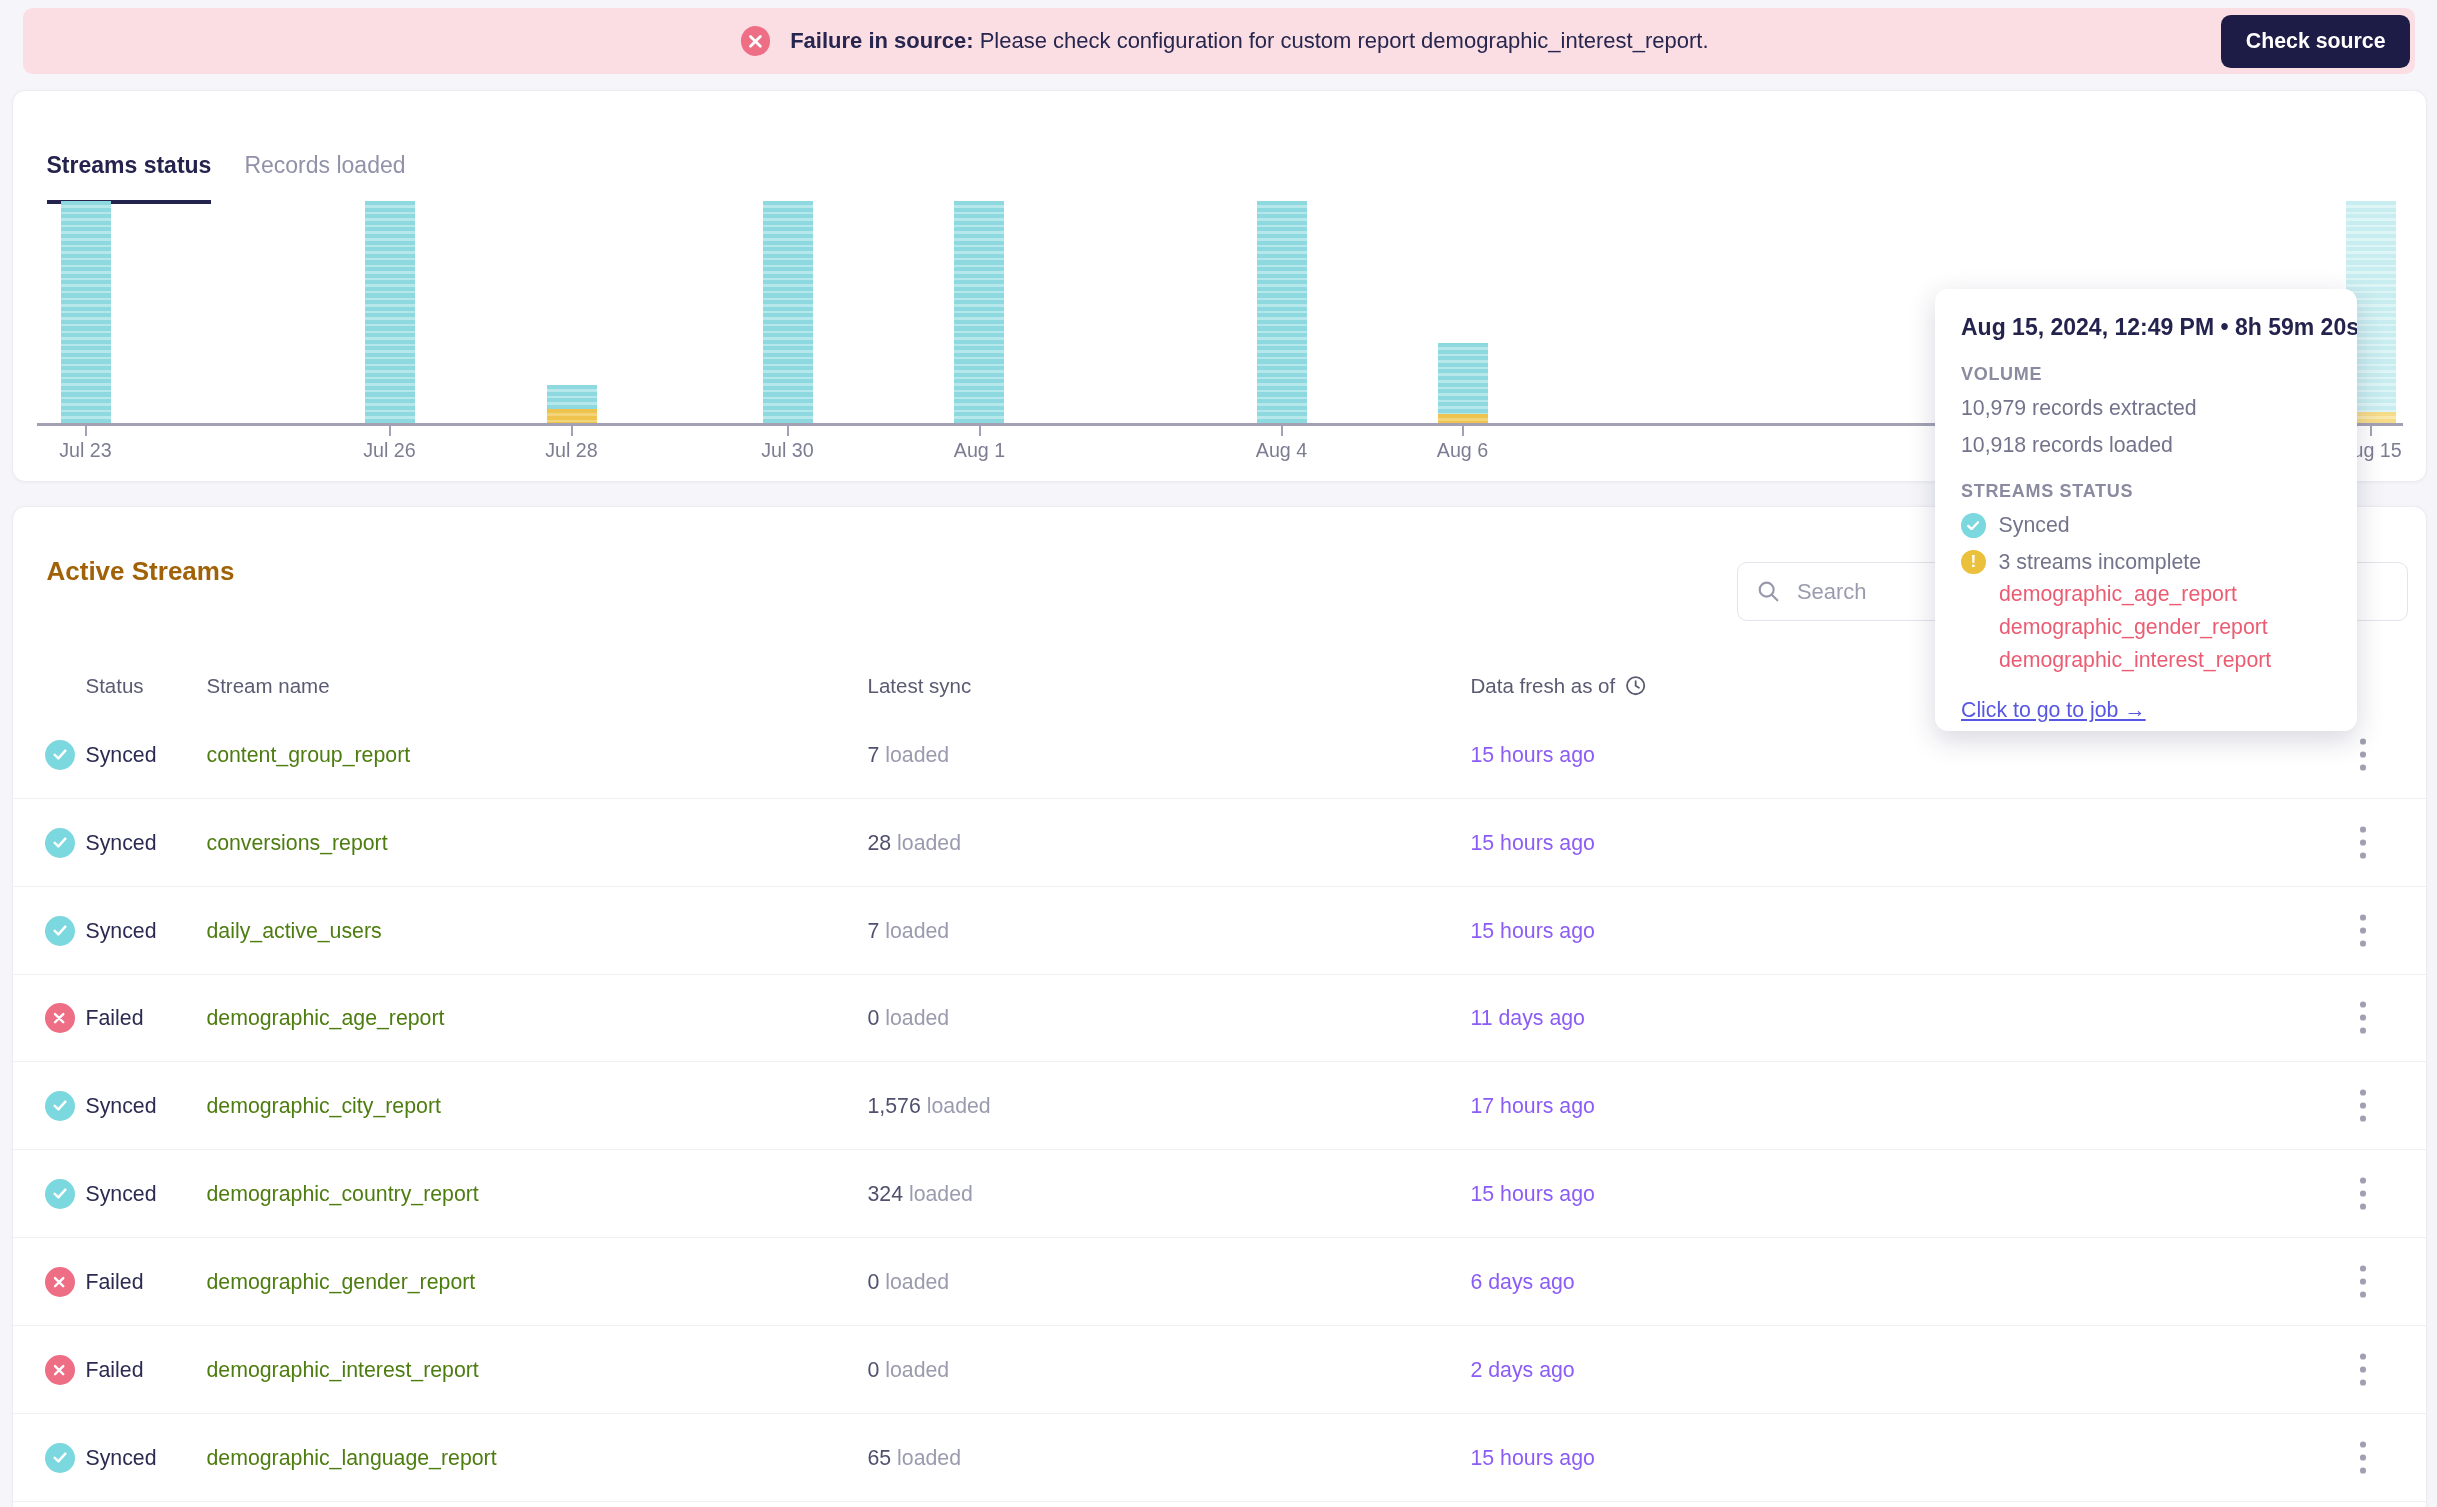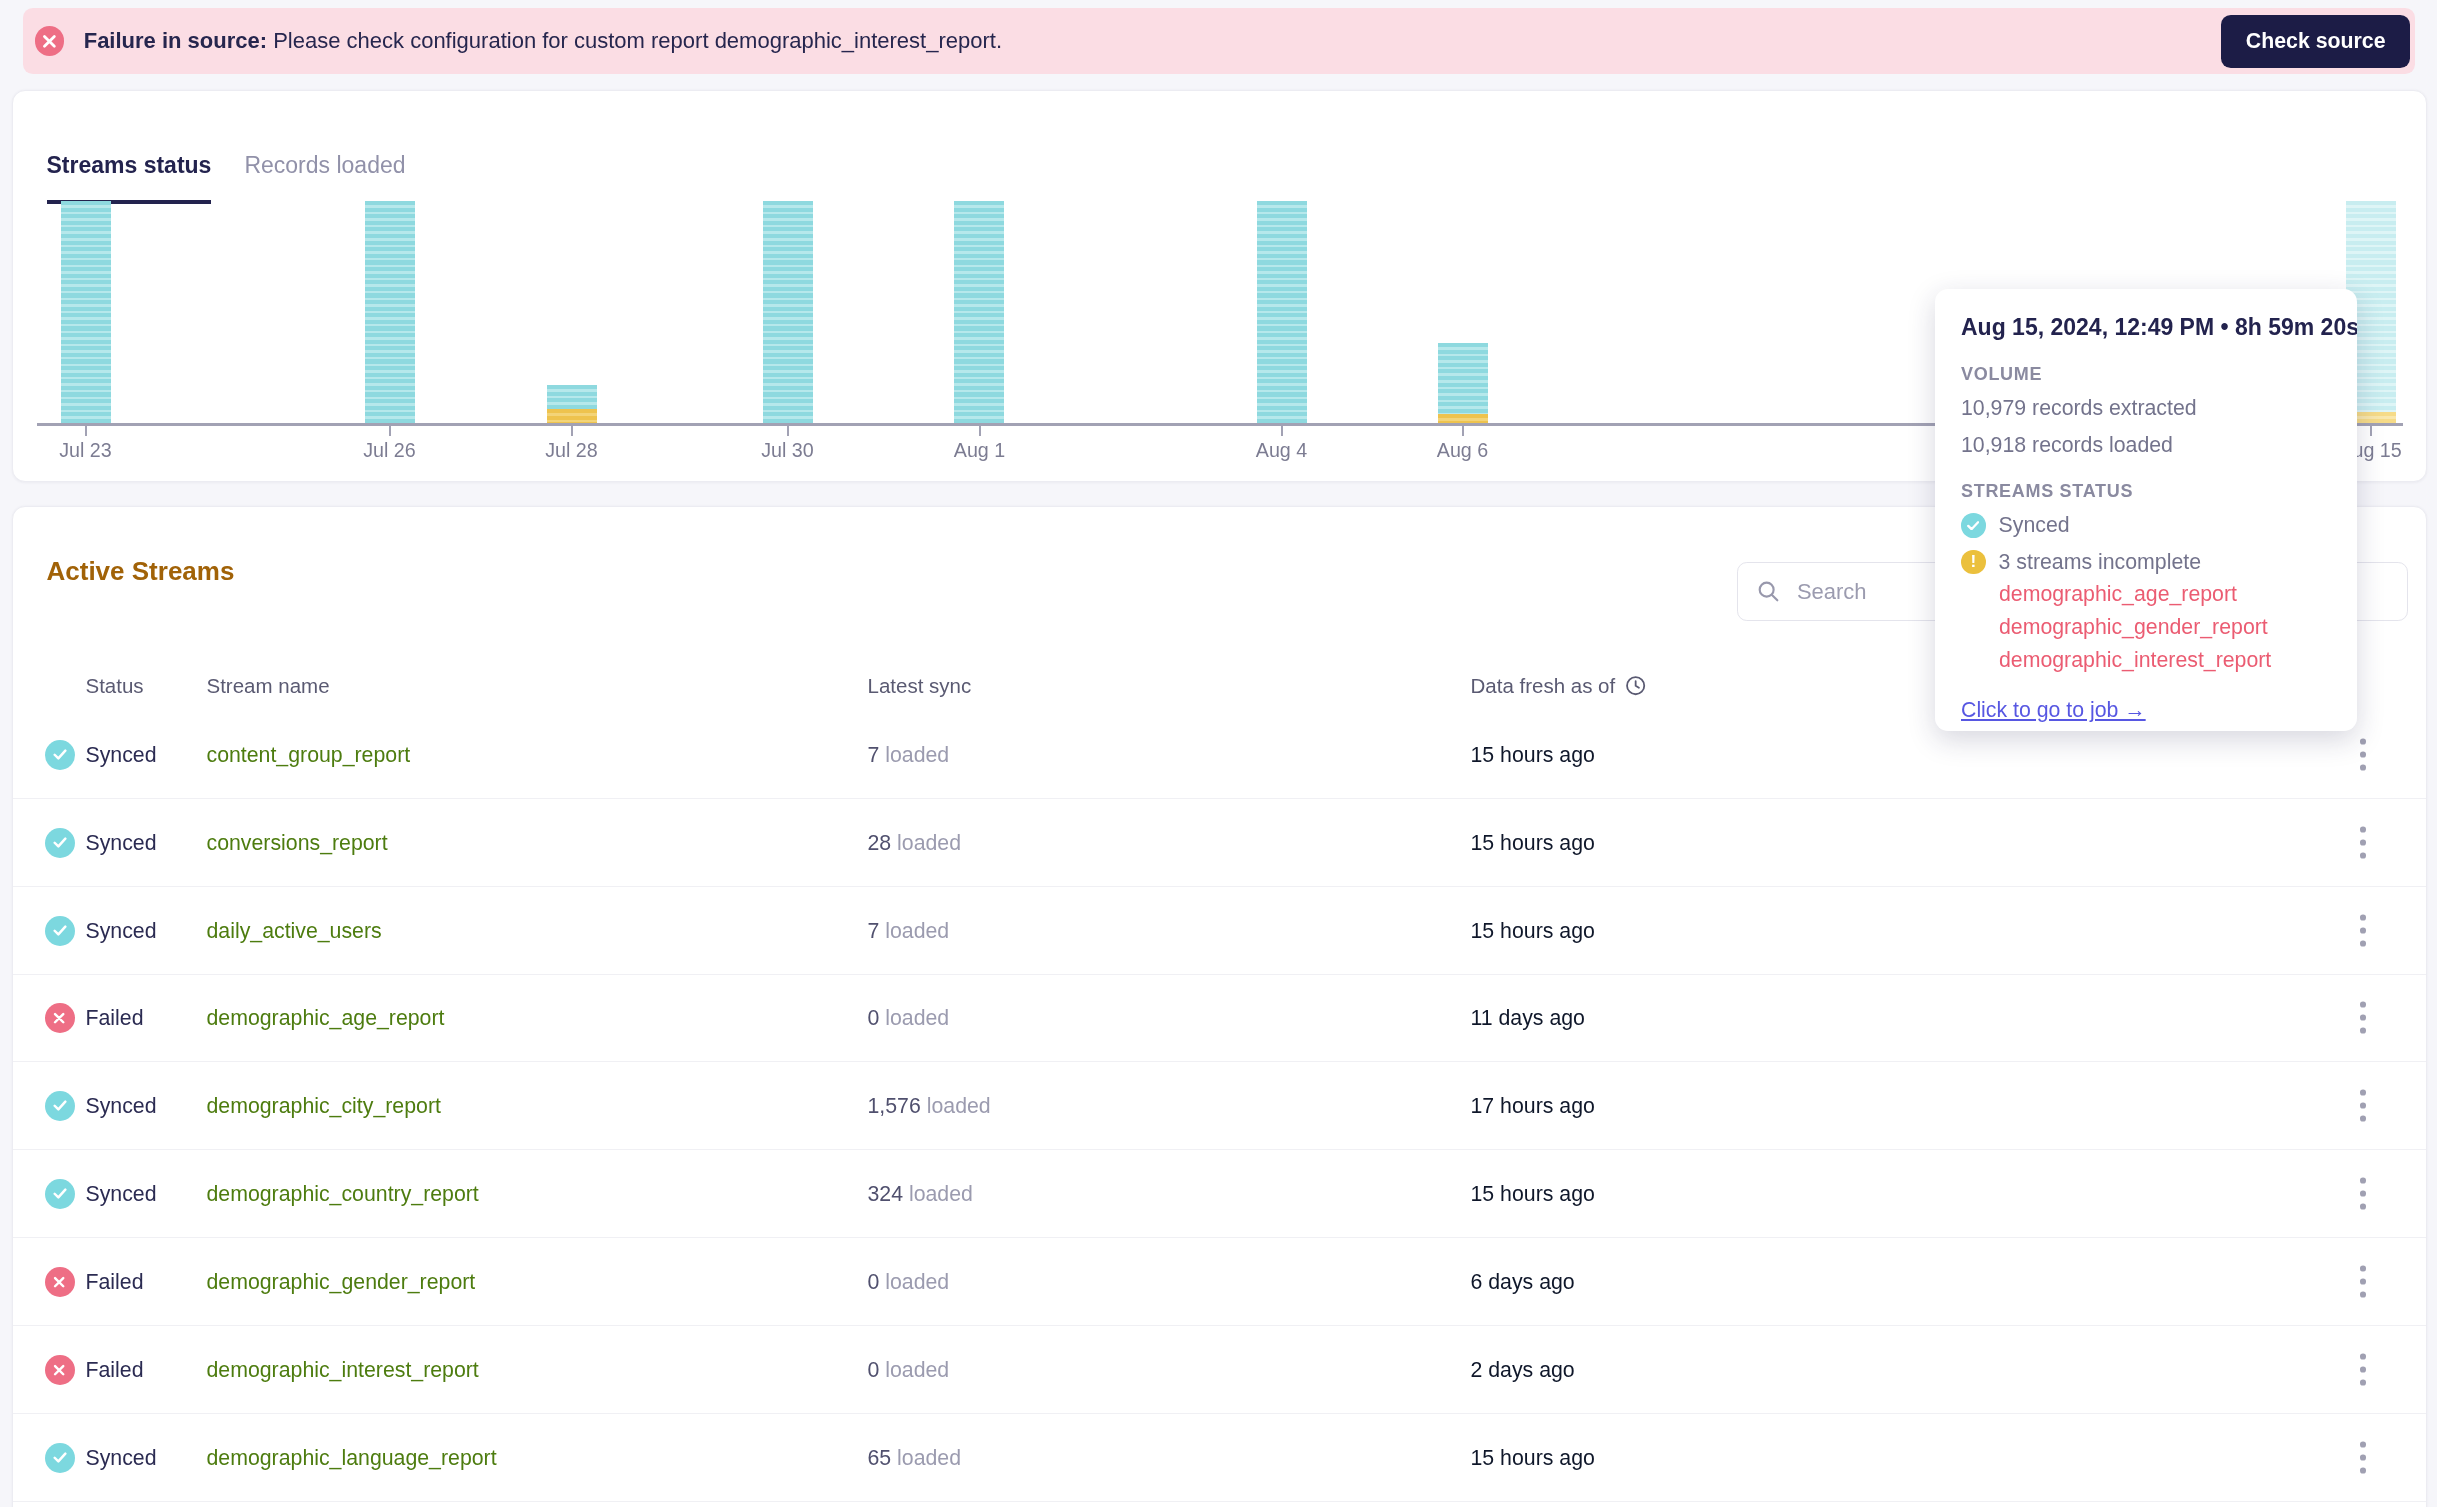--- a/index.html
+++ b/index.html
@@ -1,21 +1,21 @@
 <!DOCTYPE html>
 <html style="font-size:13px"><head>
 <meta charset="utf-8">
 <style>
   html,body{margin:0;padding:0;}
   #app{position:relative;width:2438px;height:1507px;background:#F6F6FA;overflow:hidden;
        font-family:"Liberation Sans",sans-serif;color:#26264E;}
 
   
   .banner{position:absolute;left:23px;top:8.2px;width:2392px;height:66px;background:#FBDDE4;
-          border-radius:9.8px;display:flex;align-items:center;padding-left:11.5px;box-sizing:border-box;}
+          border-radius:9.8px;display:flex;align-items:center;padding-left:11.5px;box-sizing:border-box;justify-content:center;}
   .banner-icon{width:29.5px;height:29.5px;border-radius:50%;background:#EE6E85;flex:0 0 auto;
                display:flex;align-items:center;justify-content:center;}
   .banner-text{margin-left:19.7px;font-size:22px;color:#26264E;}
   .banner-text b{font-weight:700;}
   .check-source{position:absolute;right:4.9px;top:6.6px;height:53px;padding:0 24.6px;background:#1C1C46;
                 color:#FFFFFF;font-family:inherit;font-size:21.3px;font-weight:700;border:none;border-radius:9.8px;
                 display:flex;align-items:center;cursor:pointer;}
 
   
   .card{position:absolute;background:#FFFFFF;border:0.8px solid #ECECF2;border-radius:13px;
@@ -51,21 +51,21 @@
   .row{position:absolute;left:0;width:100%;height:88px;border-bottom:1.6px solid #F0F0F4;box-sizing:border-box;}
   .badge{position:absolute;left:32px;top:29px;width:30px;height:30px;border-radius:50%;
          display:flex;align-items:center;justify-content:center;}
   .badge.synced{background:#7CD8DF;}
   .badge.failed{background:#EE6E85;}
   .cell{position:absolute;top:50%;transform:translateY(-50%);font-size:21.3px;white-space:nowrap;}
   .c-status{left:73px;color:#2B2B52;}
   .c-stream{left:194px;color:#4d7c0f;}
   .c-sync{left:855px;color:#9B9BAF;}
   .c-sync b{font-weight:400;color:#50506E;}
-  .c-fresh{left:1458px;color:#0f172a;}
+  .c-fresh{left:1458px;color:#8b5cf6;}
   .kebab{position:absolute;left:2331px;top:50%;transform:translateY(-50%);width:39px;height:49px;background:none;
          border:none;cursor:pointer;display:flex;flex-direction:column;align-items:center;justify-content:center;gap:7.4px;}
   .kebab i{width:5.7px;height:5.7px;border-radius:50%;background:#A0A0B2;display:block;}
 
   
   .tooltip{position:absolute;left:1935px;top:289px;width:422px;height:442px;background:#fff;border-radius:13px;
            box-shadow:0 8.2px 28px rgba(35,35,80,.18);z-index:30;box-sizing:border-box;padding:24.6px 26px;overflow:hidden;}
   .tt-title{font-size:23px;font-weight:600;color:#23234E;white-space:nowrap;}
   .tt-label{margin-top:23px;font-size:18px;font-weight:700;letter-spacing:0.7px;color:#8A8AA0;}
   .tt-line{margin-top:11.5px;font-size:21.3px;color:#73738C;}

